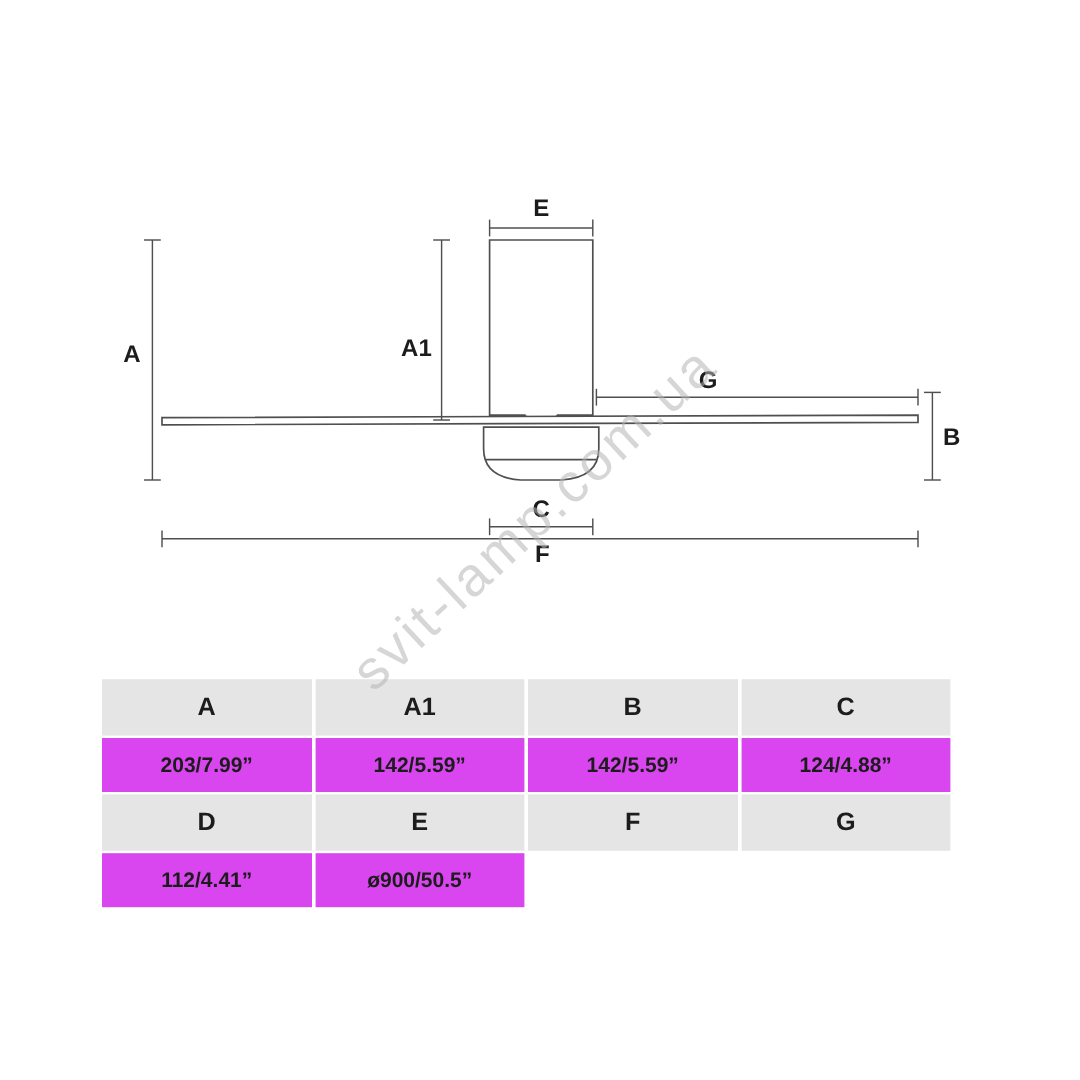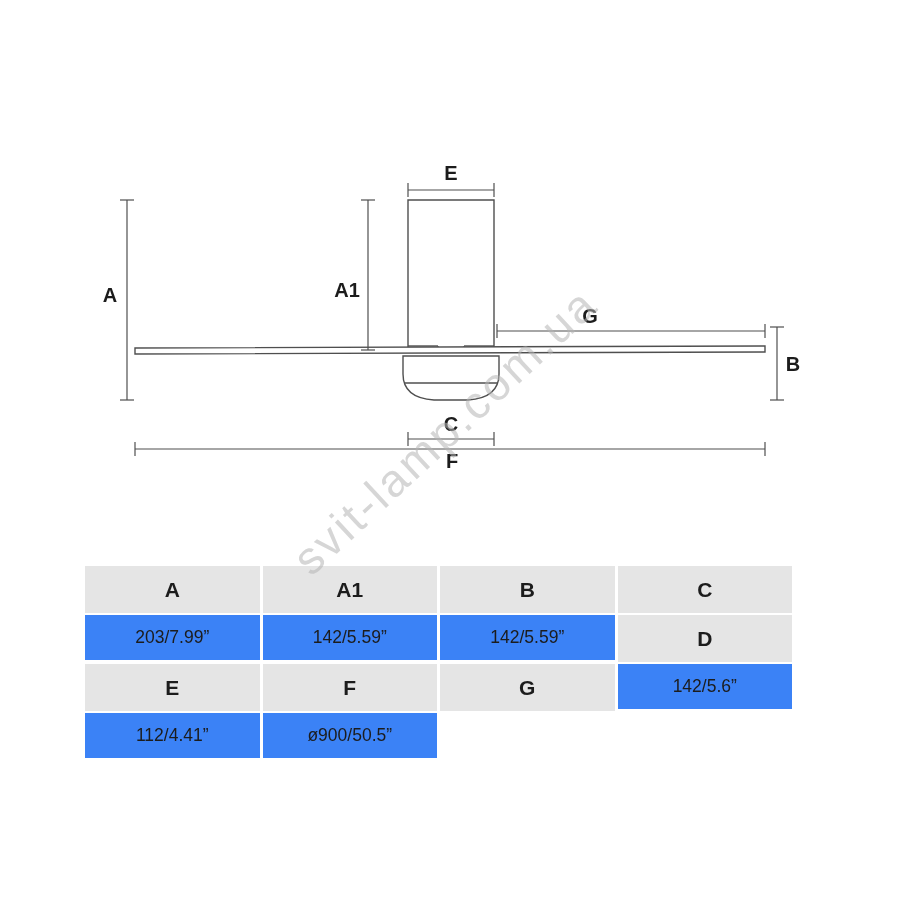--- a/index.html
+++ b/index.html
@@ -51,26 +51,26 @@
     height:47px;
     background:#e5e5e5;
     display:flex;
     align-items:center;
     justify-content:center;
     font-weight:700;
     font-size:21px;
   }
   .td {
     height:45px;
-    background:#3b82f6;
+    background:#d946ef;
     display:flex;
     align-items:center;
     justify-content:center;
     font-size:17.5px;
-    font-weight:400;
+    font-weight:700;
   }
 </style>
 </head>
 <body>
 
 <svg class="drawing" width="900" height="520" viewBox="0 0 900 520" xmlns="http://www.w3.org/2000/svg">
 
   <g stroke="#4f4f4f" stroke-width="1.4" fill="none">
     <path d="M408,348 V200 H494 V348"></path>
     <line x1="408" y1="346" x2="438" y2="346"></line>
@@ -127,22 +127,22 @@
 <div class="spec-table">
 
   <div class="th">A</div>
   <div class="th">A1</div>
   <div class="th">B</div>
   <div class="th">C</div>
 
   <div class="td">203/7.99”</div>
   <div class="td">142/5.59”</div>
   <div class="td">142/5.59”</div>
+  <div class="td">124/4.88”</div>
 
   <div class="th">D</div>
   <div class="th">E</div>
   <div class="th">F</div>
   <div class="th">G</div>
 
-  <div class="td">142/5.6”</div>
   <div class="td">112/4.41”</div>
   <div class="td">ø900/50.5”</div>
 </div>
 
 </body></html>

